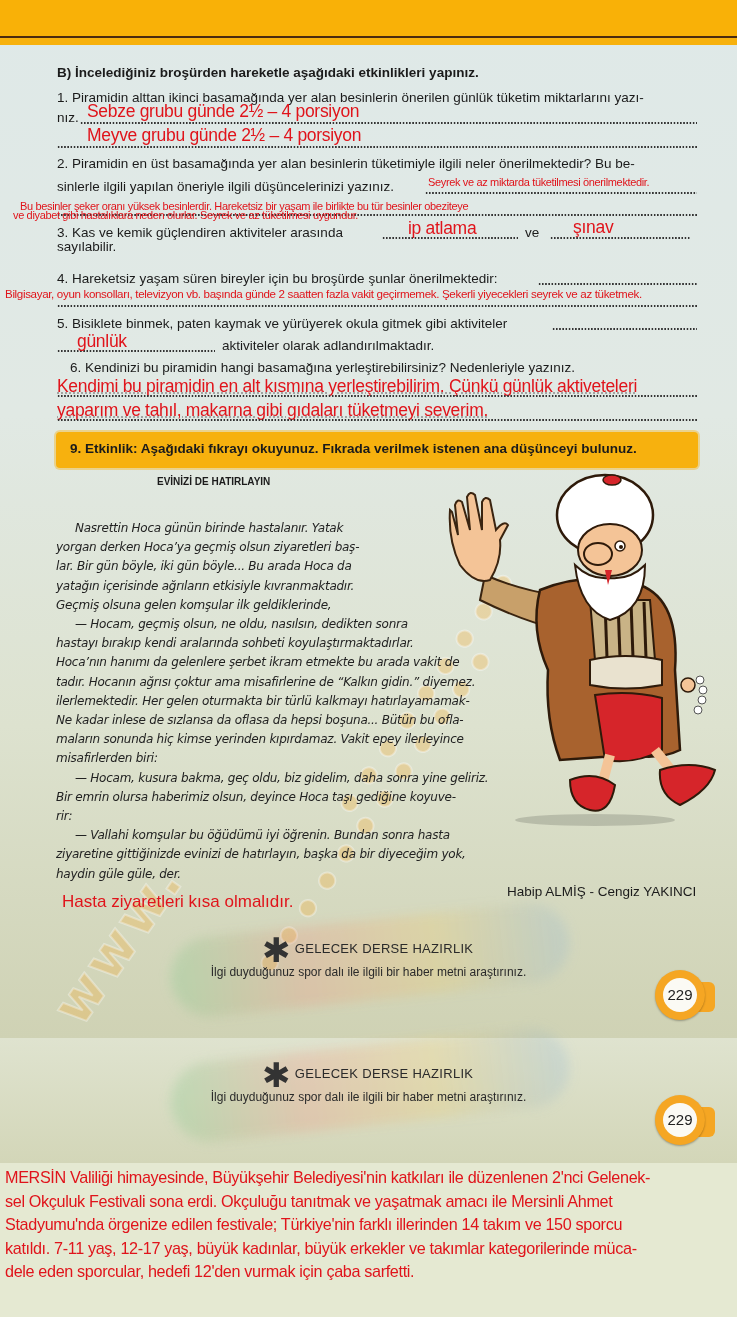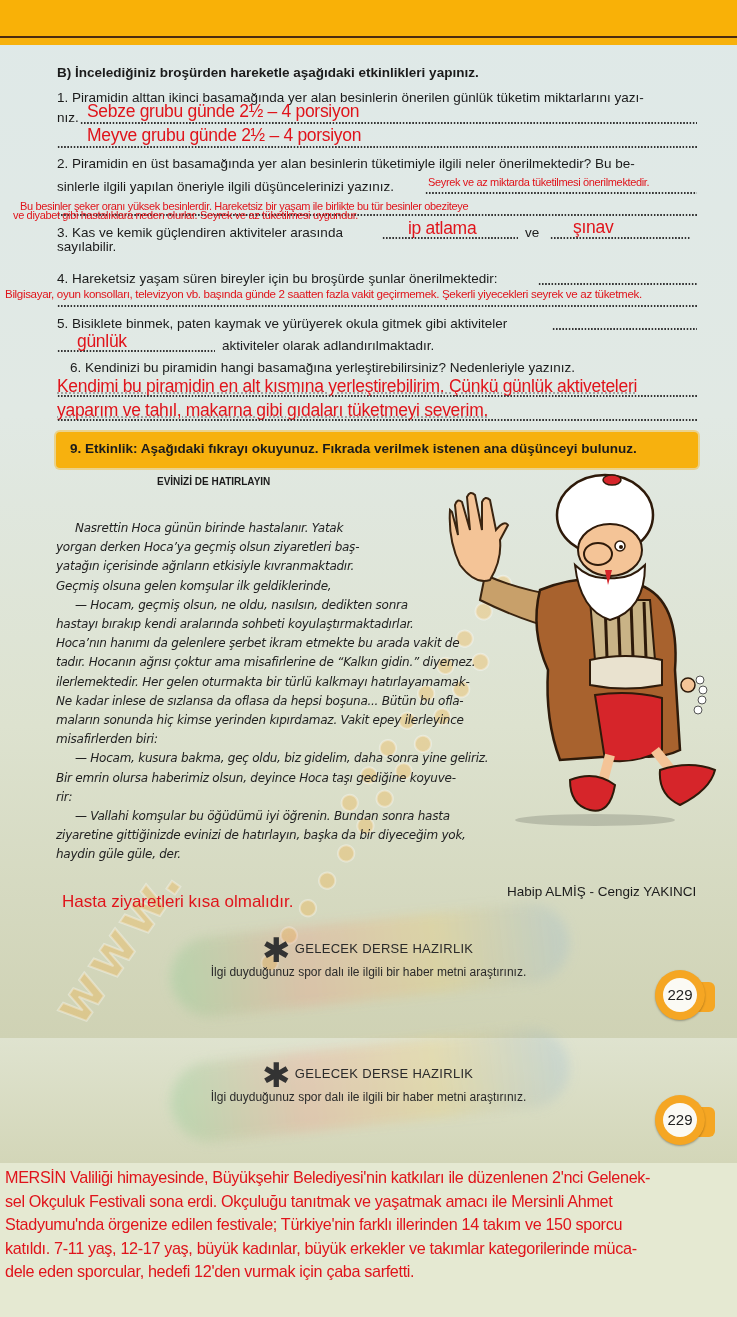--- a/index.html
+++ b/index.html
@@ -152,20 +152,21 @@
   <div class="dots" style="left:57px; top:419px; width:640px;"></div>
 
   <div class="banner">
     <span>9. Etkinlik: Aşağıdaki fıkrayı okuyunuz. Fıkrada verilmek istenen ana düşünceyi bulunuz.</span>
   </div>
 
   <div class="story-title">EVİNİZİ DE HATIRLAYIN</div>
   <div class="story">
     <p class="ind">Nasrettin Hoca günün birinde hastalanır. Yatak</p>
     <p>yorgan derken Hoca’ya geçmiş olsun ziyaretleri baş-</p>
+    <p>lar. Bir gün böyle, iki gün böyle... Bu arada Hoca da</p>
     <p>yatağın içerisinde ağrıların etkisiyle kıvranmaktadır.</p>
     <p>Geçmiş olsuna gelen komşular ilk geldiklerinde,</p>
     <p class="ind">— Hocam, geçmiş olsun, ne oldu, nasılsın, dedikten sonra</p>
     <p>hastayı bırakıp kendi aralarında sohbeti koyulaştırmaktadırlar.</p>
     <p>Hoca’nın hanımı da gelenlere şerbet ikram etmekte bu arada vakit de</p>
     <p>tadır. Hocanın ağrısı çoktur ama misafirlerine de “Kalkın gidin.” diyemez.</p>
     <p>ilerlemektedir. Her gelen oturmakta bir türlü kalkmayı hatırlayamamak-</p>
     <p>Ne kadar inlese de sızlansa da oflasa da hepsi boşuna... Bütün bu ofla-</p>
     <p>maların sonunda hiç kimse yerinden kıpırdamaz. Vakit epey ilerleyince</p>
     <p>misafirlerden biri:</p>

